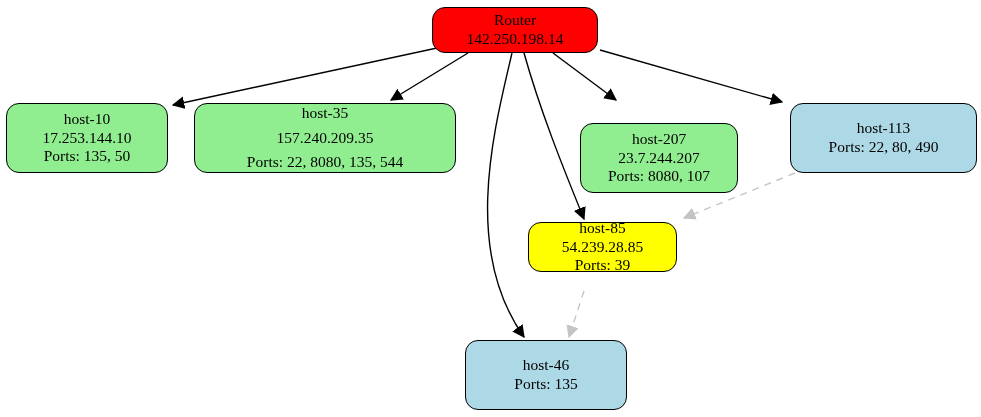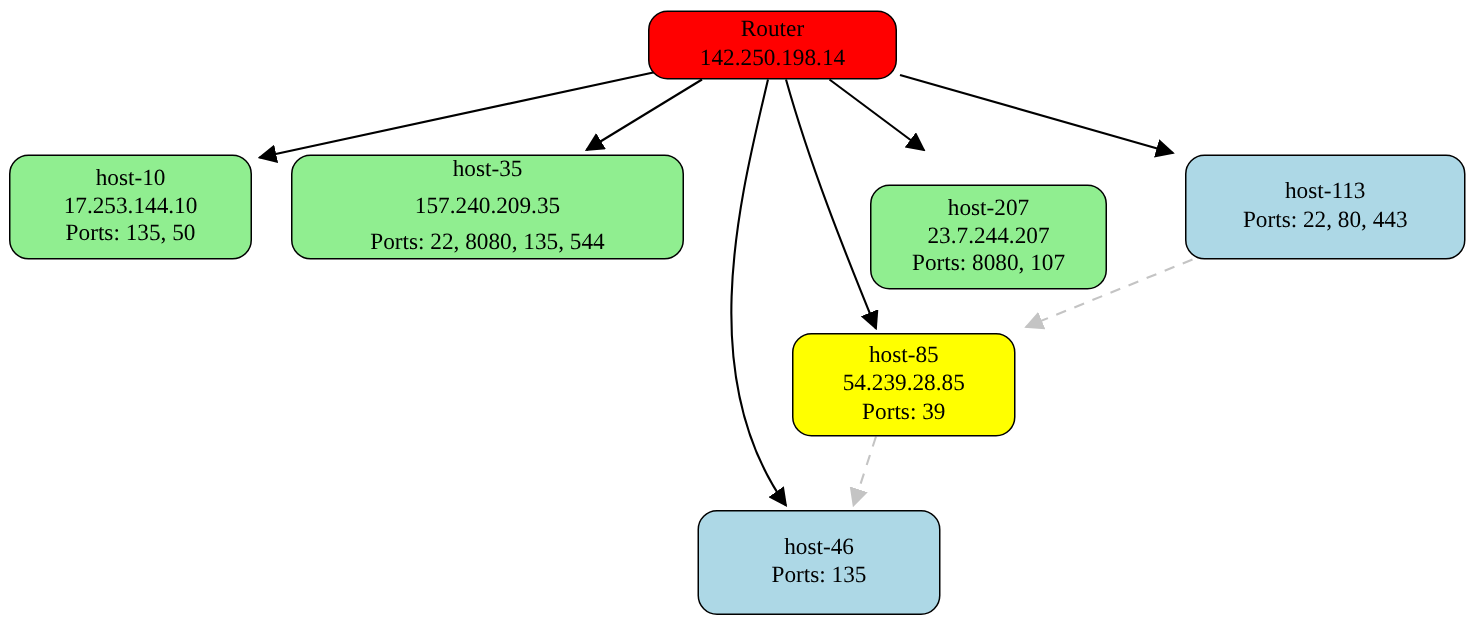--- a/index.html
+++ b/index.html
@@ -74,24 +74,24 @@
   </div>
 
   <div class="node" style="left: 580px; top: 103px; width: 158px; height: 70px; background: rgb(144, 238, 144); margin-top: 20px;">
     <div>host-207</div>
     <div>23.7.244.207</div>
     <div>Ports: 8080, 107</div>
   </div>
 
   <div class="node" style="left: 790px; top: 103px; width: 187px; height: 70px; background: rgb(173, 216, 230);">
     <div>host-113</div>
-    <div>Ports: 22, 80, 443</div>
+    <div>Ports: 22, 80, 490</div>
   </div>
 
-  <div class="node" style="left: 528px; top: 222px; width: 149px; height: 69px; background: rgb(255, 255, 0);">
+  <div class="node" style="left: 528px; top: 222px; width: 149px; height: 50px; background: rgb(255, 255, 0);">
     <div>host-85</div>
     <div>54.239.28.85</div>
     <div>Ports: 39</div>
   </div>
 
   <div class="node" style="left: 465px; top: 340px; width: 162px; height: 70px; background: rgb(173, 216, 230);">
     <div>host-46</div>
     <div>Ports: 135</div>
   </div>
 

